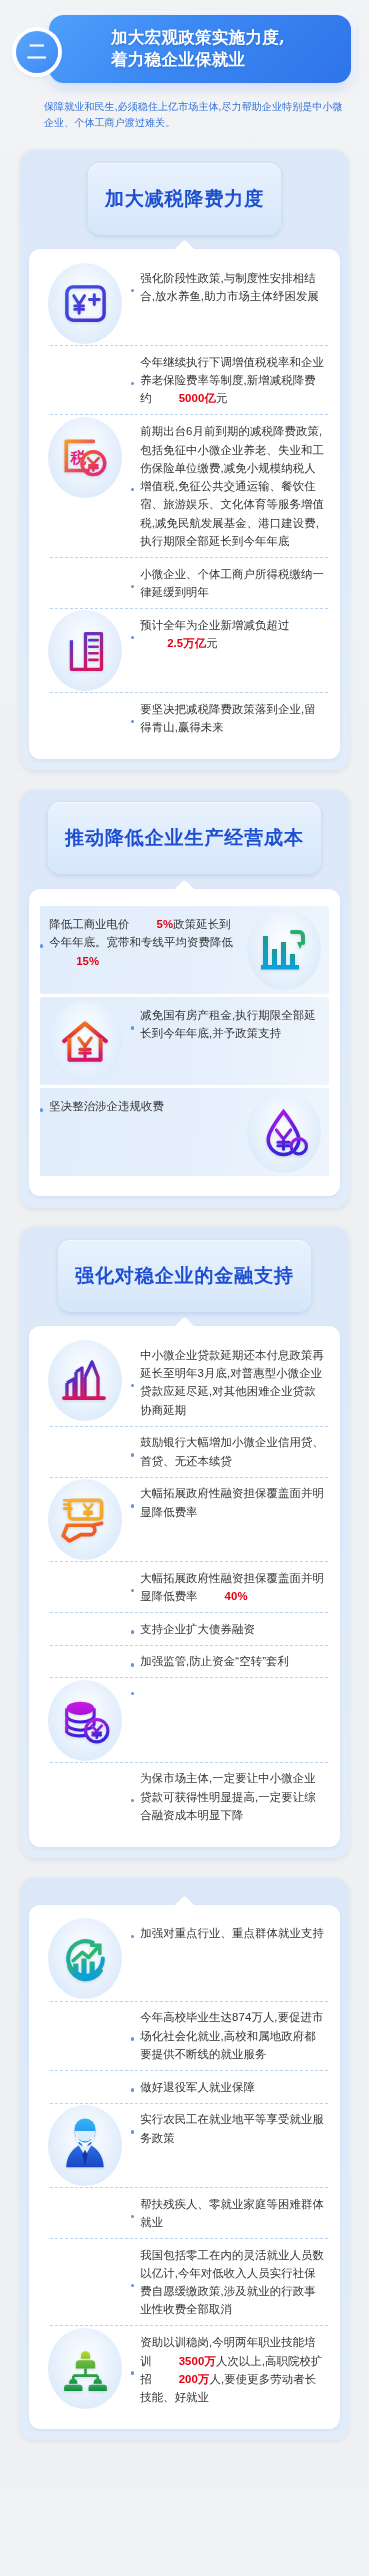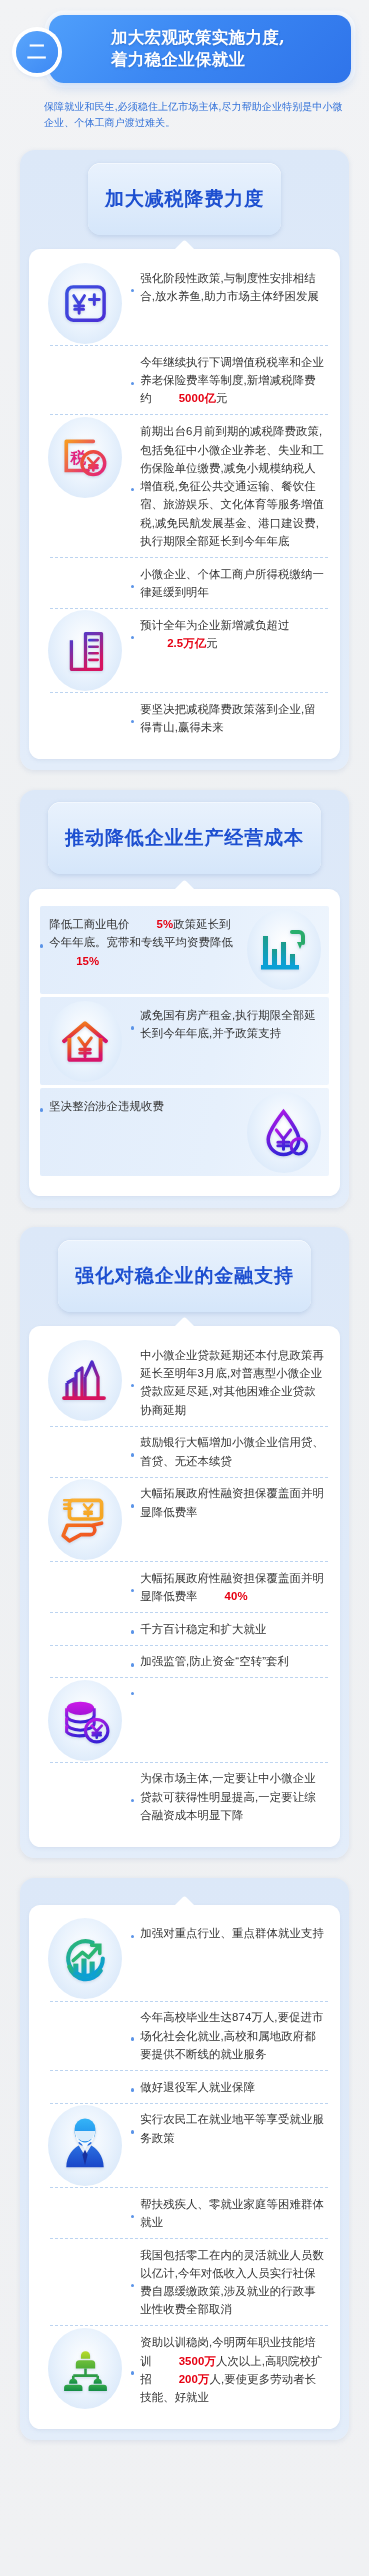--- a/index.html
+++ b/index.html
@@ -498,21 +498,21 @@
                   <span class="btxt"><span>大幅拓展政府性融资担保覆盖面并明显降低费率</span><span class="hl">40%</span></span>
                 </div>
               </div>
             </div>
             <div class="divider"></div>
             <div class="row">
               <div class="icon-col empty"></div>
               <div class="text-col">
                 <div class="bullet">
                   <span class="dot"></span>
-                  <span class="btxt"><span>千方百计稳定和扩大就业</span></span>
+                  <span class="btxt"><span>支持企业扩大债券融资</span></span>
                 </div>
               </div>
             </div>
             <div class="divider"></div>
             <div class="row">
               <div class="icon-col empty"></div>
               <div class="text-col">
                 <div class="bullet">
                   <span class="dot"></span>
                   <span class="btxt"><span>加强监管,防止资金“空转”套利</span></span>

